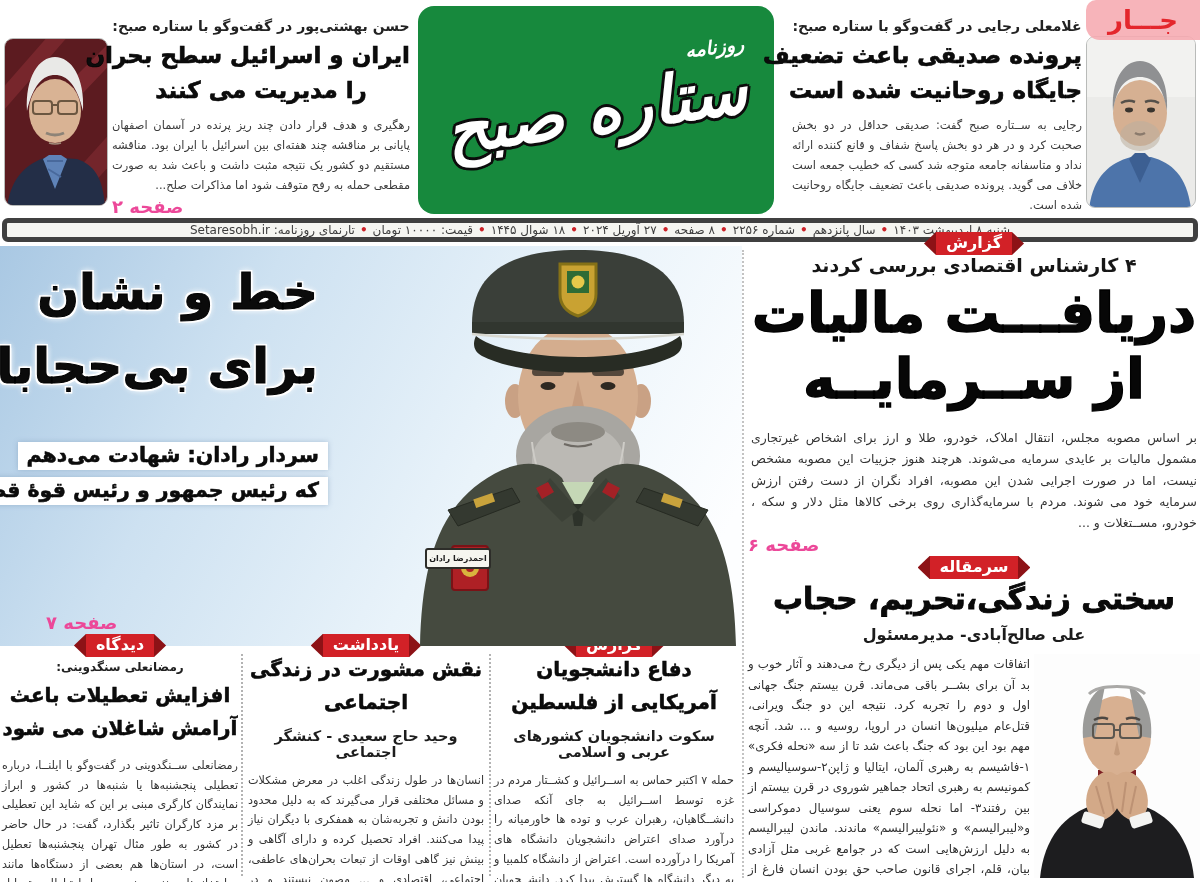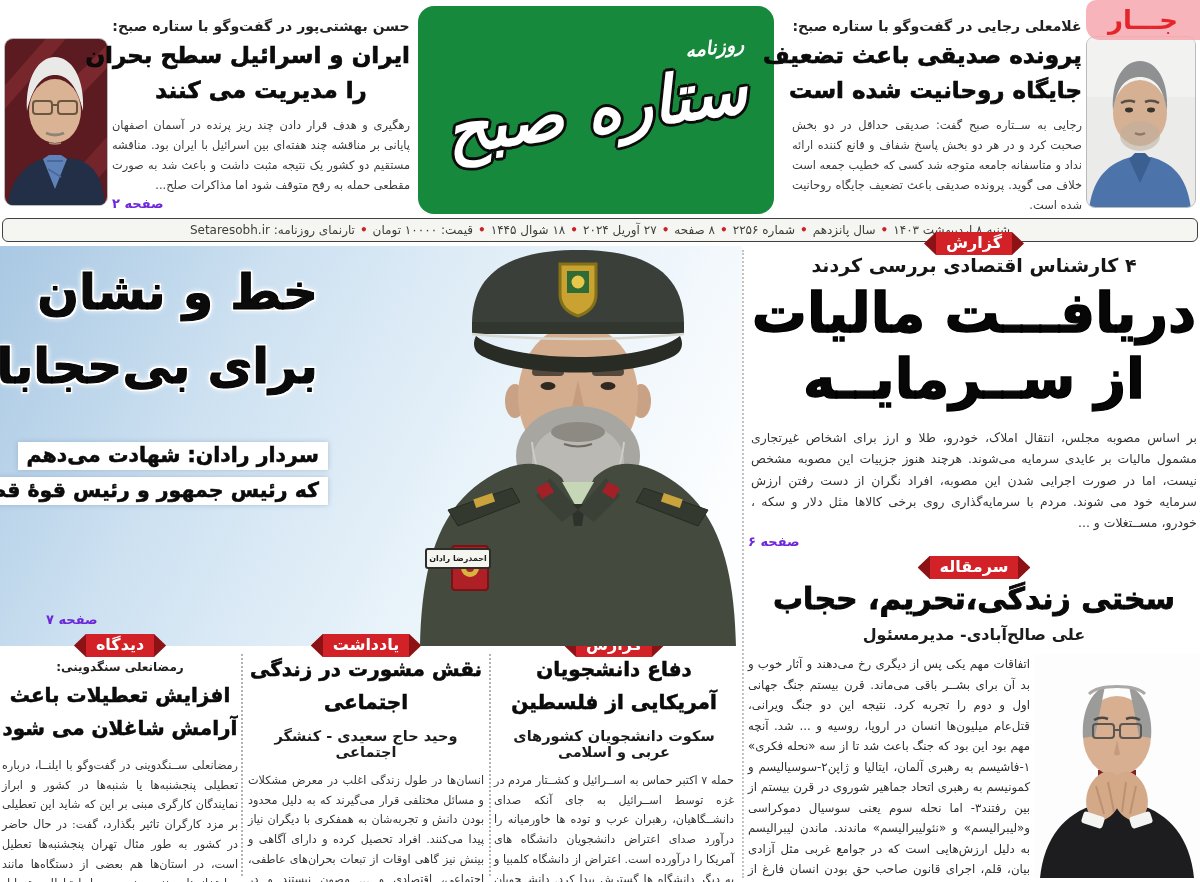--- a/index.html
+++ b/index.html
@@ -4,21 +4,21 @@
 <style>
   * { margin:0; padding:0; box-sizing:border-box; }
   html,body { background:#e9e9e9; }
   .page {
     position:relative; width:1200px; height:882px; margin:0 auto;
     background:#ffffff; overflow:hidden; direction:rtl;
     font-family:"DejaVu Sans", sans-serif; color:#1a1a1a;
   }
   
   .just { text-align:justify; }
-  .pagelabel { font-weight:bold; font-size:13px; color:#6d28d9; text-align:left; }
+  .pagelabel { font-weight:bold; font-size:18px; color:#ec4899; text-align:left; }
   .tag {
     display:inline-block; color:#fff; font-size:16px; font-weight:bold;
     padding:3px 22px 4px; line-height:1;
     background:linear-gradient(to left,#8d1216 0 12px,#d22127 12px calc(100% - 12px),#8d1216 calc(100% - 12px) 100%);
     clip-path:polygon(12px 0, calc(100% - 12px) 0, 100% 50%, calc(100% - 12px) 100%, 12px 100%, 0 50%);
   }
   
   .watermark {
     position:absolute; left:1086px; top:0; width:114px; height:40px; z-index:6;
     background:rgba(246,170,176,0.88); border-radius:10px 0 0 14px;
@@ -42,21 +42,21 @@
               background:#17893d; border-radius:16px; overflow:hidden; }
   .masthead-sub { position:absolute; right:30px; top:30px; color:#fff; font-size:19px;
                   font-style:italic; font-weight:bold; transform:rotate(-7deg); }
   .masthead-title { position:absolute; left:0; right:0; top:66px; text-align:center;
     color:#fff; font-size:66px; font-weight:900; font-style:italic; transform:rotate(-8deg);
     text-shadow:2px 2px 0 #0c0c0c,-2px -2px 0 #0c0c0c,2px -2px 0 #0c0c0c,-2px 2px 0 #0c0c0c,
                 3px 0 0 #0c0c0c,-3px 0 0 #0c0c0c,0 3px 0 #0c0c0c,0 -3px 0 #0c0c0c;
     white-space:nowrap; }
   
   .datebar { position:absolute; left:2px; top:218px; width:1196px; height:24px;
-    background:#f5f5f1; border:1px solid #404040; border-radius:6px;
+    background:#f5f5f1; border:5px solid #404040; border-radius:6px;
     display:flex; align-items:center; justify-content:center;
     font-size:12px; color:#3d3d3d; }
   .datebar .dot { color:#cc2127; font-weight:bold; margin:0 5px; }
   
   .backdrop { position:absolute; left:0; top:246px; width:742px; height:400px;
     background:linear-gradient(118deg,#a9c8e3 0%,#cde1f1 30%,#e9f3fa 62%,#fdfeff 92%); }
   .officer { position:absolute; left:412px; top:246px; width:332px; height:400px; z-index:2; }
   .name-tag { position:absolute; left:425px; top:548px; width:66px; height:21px; z-index:3;
     background:#f5f5ef; border:2px solid #2d2d29; border-radius:3px;
     display:flex; align-items:center; justify-content:center;

